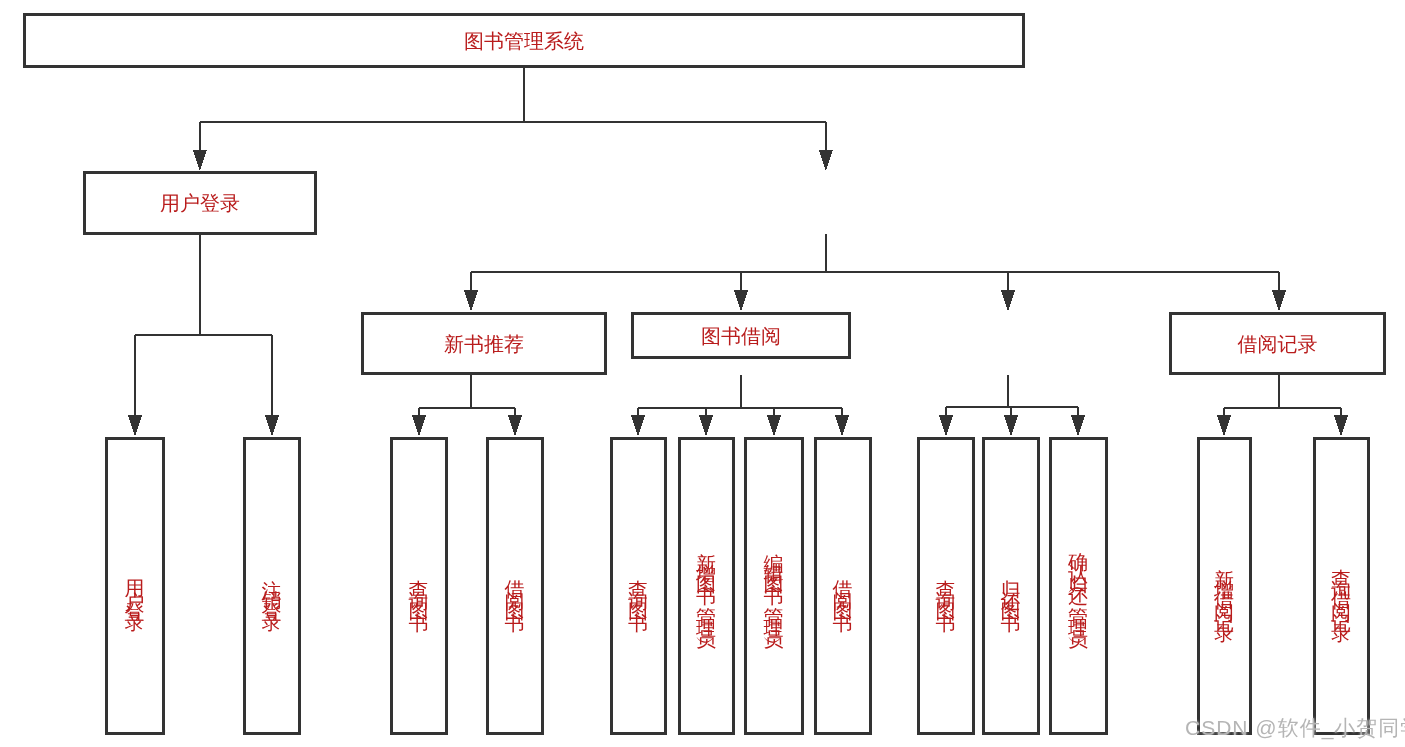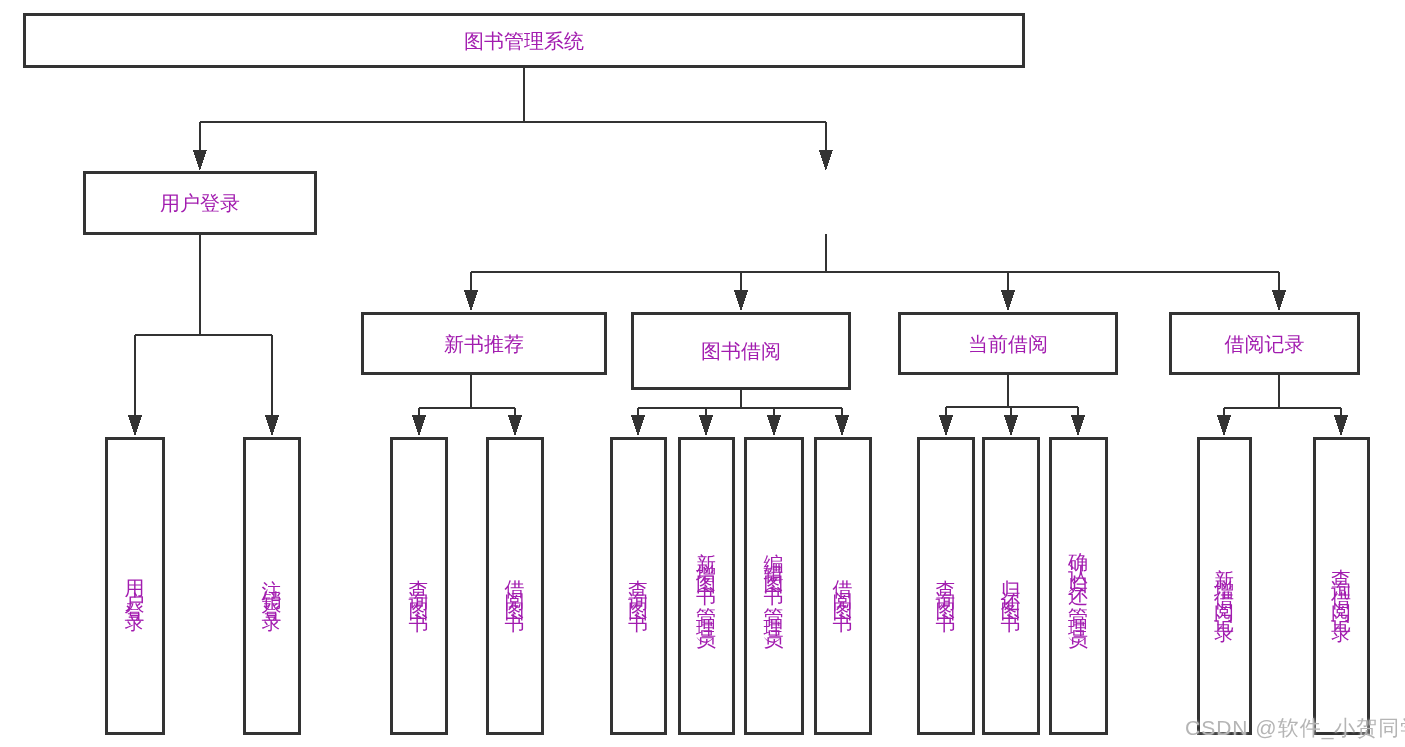--- a/index.html
+++ b/index.html
@@ -14,21 +14,21 @@
   #wires path{stroke:#333333;stroke-width:2.5;fill:none;}
   #wires polygon{fill:#333333;stroke:none;}
   .node{
     position:absolute;
     box-sizing:border-box;
     border:3px solid #333333;
     background:#ffffff;
     display:flex;
     align-items:center;
     justify-content:center;
-    color:#a21caf;
+    color:#b91c1c;
     font-size:20px;
     line-height:1;
     text-align:center;
   }
   .vnode{
     writing-mode:vertical-lr;
     text-orientation:mixed;
     letter-spacing:11px;
     font-size:20px;
   }
@@ -96,23 +96,22 @@
       <polygon points="1217,415 1231,415 1224,437"></polygon>
       <polygon points="1334,415 1348,415 1341,437"></polygon>
     </g>
   </svg>
 
   <div class="node" style="left:23px;top:13px;width:1002px;height:55px;">图书管理系统</div>
 
   <div class="node" style="left:83px;top:171px;width:234px;height:64px;">用户登录</div>
 
   <div class="node" style="left:361px;top:312px;width:246px;height:63px;">新书推荐</div>
-  <div class="node" style="left:631px;top:312px;width:220px;height:78px;">图书借阅</div>
-  <div class="node" style="left:898px;top:312px;width:220px;height:63px;">当前借阅</div>
-  <div class="node" style="left:1169px;top:312px;width:191px;height:63px;">借阅记录</div>
+  <div class="node" style="left:631px;top:312px;width:220px;height:47px;">图书借阅</div>
+  <div class="node" style="left:1169px;top:312px;width:217px;height:63px;">借阅记录</div>
 
   <div class="node vnode" style="left:105px;top:437px;width:60px;height:298px;">用户登录</div>
   <div class="node vnode" style="left:243px;top:437px;width:58px;height:298px;">注销登录</div>
 
   <div class="node vnode" style="left:390px;top:437px;width:58px;height:298px;">查询图书</div>
   <div class="node vnode" style="left:486px;top:437px;width:58px;height:298px;">借阅图书</div>
 
   <div class="node vnode" style="left:610px;top:437px;width:57px;height:298px;">查询图书</div>
   <div class="node vnode" style="left:678px;top:437px;width:57px;height:298px;">新增图书（管理员）</div>
   <div class="node vnode" style="left:744px;top:437px;width:60px;height:298px;">编辑图书（管理员）</div>

